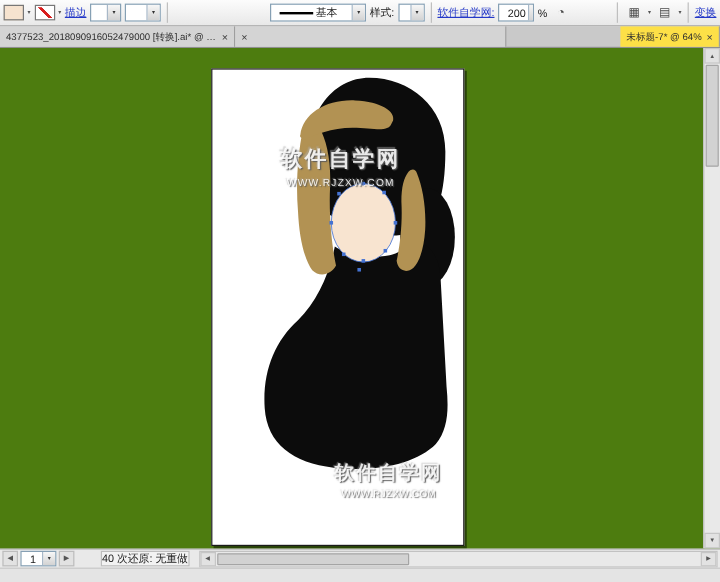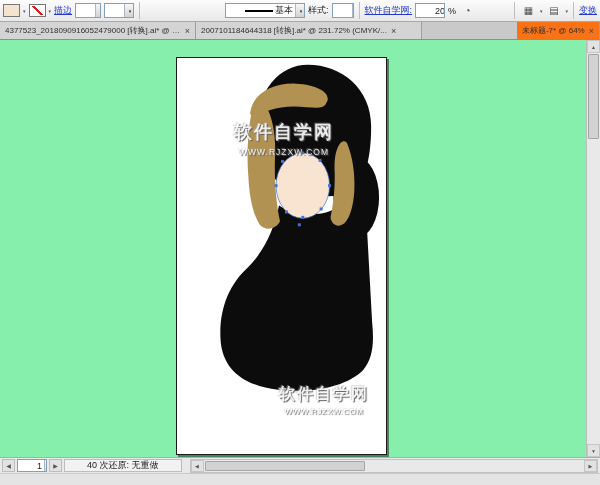--- a/index.html
+++ b/index.html
@@ -8,40 +8,40 @@
 .app{width:600px;height:485px;display:flex;flex-direction:column}
 
 
 .control-bar{flex:0 0 22px;background:linear-gradient(#fcfcfc,#e8e8e8);border-bottom:1px solid #a9a9a9;display:flex;align-items:center;padding:0 3px;gap:3px;white-space:nowrap}
 .swatch{width:17px;height:13px;border:1px solid #777;flex:0 0 auto}
 .fill-swatch{background:#f6e3cf}
 .stroke-swatch{background:#fff;position:relative}
 .stroke-swatch::after{content:"";position:absolute;inset:1px;background:linear-gradient(45deg,transparent 43%,#d81e1e 43%,#d81e1e 57%,transparent 57%)}
 .mini-arrow{font-size:5px;color:#555;flex:0 0 auto}
 .link{color:#2438c8;text-decoration:underline;cursor:pointer;flex:0 0 auto}
-.combo{background:#fff;border:1px solid #86a0b4;height:15px;display:inline-flex;align-items:center;gap:2px;padding-left:19px;flex:0 0 auto;overflow:hidden}
+.combo{background:#fff;border:1px solid #86a0b4;height:15px;display:inline-flex;align-items:center;gap:2px;padding-left:7px;flex:0 0 auto;overflow:hidden}
 .combo .cArrow{width:11px;align-self:stretch;margin-left:auto;background:linear-gradient(#f7f7f7,#d2d2d2);border-left:1px solid #a8b8c8;display:flex;align-items:center;justify-content:center;font-size:5px;color:#333;flex:0 0 auto}
 .sep{width:1px;height:17px;background:#bfbfbf;margin:0 2px;flex:0 0 auto}
 .stroke-line{width:28px;height:2px;background:#000;flex:0 0 auto}
 .icon-btn{width:17px;height:16px;display:inline-flex;align-items:center;justify-content:center;font-size:10px;color:#4a4a4a;flex:0 0 auto}
 .push-right{margin-left:auto}
 
 
 .tab-bar{flex:0 0 18px;background:#c9c9c9;border-bottom:1px solid #8f8f8f;display:flex;align-items:stretch;font-size:8px;color:#2e2e2e}
 .tab{display:flex;align-items:center;gap:4px;padding:0 5px;border-right:1px solid #9e9e9e;background:#d4d4d4;overflow:hidden;white-space:nowrap;cursor:pointer}
 .tab .tab-label{overflow:hidden;text-overflow:ellipsis}
-.tab.active{background:#f97316}
+.tab.active{background:#fde047}
 .tab .close{font-size:9px;color:#444;flex:0 0 auto}
 .tab-spacer{flex:1}
 .tab-1{flex:0 0 196px}
 .tab-2{flex:0 0 226px}
 .tab-3{flex:0 0 auto;max-width:125px}
 
 
-.canvas-wrap{flex:0 0 417px;position:relative;background:#86efac;overflow:hidden}
+.canvas-wrap{flex:0 0 417px;position:relative;background:#4d7c0f;overflow:hidden}
 .artboard{position:absolute;left:176px;top:17px;width:211px;height:398px;background:#fff;border:1px solid #1a1a1a;box-shadow:2px 2px 0 rgba(0,0,0,.45)}
 .artboard svg{position:absolute;inset:0;width:100%;height:100%}
 .watermark{position:absolute;text-align:center;color:rgba(255,255,255,.88);text-shadow:1px 1px 1px rgba(90,90,90,.95),-1px -1px 1px rgba(175,175,175,.5);pointer-events:none}
 .wm-title{font-weight:bold;letter-spacing:2px}
 .wm1{left:54px;top:62px;width:106px}
 .wm1 .wm-title{font-size:18px}
 .wm1 .wm-url{font-size:8.5px;letter-spacing:1px;margin-top:3px}
 .wm2{left:99px;top:326px;width:96px}
 .wm2 .wm-title{font-size:16px}
 .wm2 .wm-url{font-size:8px;letter-spacing:.5px;margin-top:2px}
@@ -49,21 +49,21 @@
 
 .v-scroll{position:absolute;top:0;right:0;width:14px;height:100%;background:#e9e9e9;border-left:1px solid #bdbdbd;display:flex;flex-direction:column;align-items:stretch}
 .sb-btn{flex:0 0 13px;background:#e2e2e2;border:1px solid #c6c6c6;display:flex;align-items:center;justify-content:center;font-size:5px;color:#555;cursor:pointer}
 .v-thumb{margin:1px;flex:0 0 85px;background:#d2d2d2;border:1px solid #a5a5a5;border-radius:1px;cursor:pointer}
 .v-fill{flex:1}
 
 
 .status-bar{flex:0 0 16px;background:#e9e9e9;border-top:1px solid #aeaeae;display:flex;align-items:center;gap:2px;padding:0 2px}
 .nav-btn{width:13px;height:13px;display:flex;align-items:center;justify-content:center;font-size:6px;color:#555;background:#e2e2e2;border:1px solid #bdbdbd;cursor:pointer;flex:0 0 auto}
 .ab-combo{width:30px;height:13px}
-.status-field{height:13px;display:flex;align-items:center;padding:0 22px;border:1px solid #bdbdbd;background:#f2f2f2;margin-left:0;flex:0 0 auto}
+.status-field{height:13px;display:flex;align-items:center;padding:0 0;border:1px solid #bdbdbd;background:#f2f2f2;margin-left:20px;flex:0 0 auto}
 .h-scroll{flex:1;height:14px;margin-left:6px;background:#e9e9e9;border:1px solid #c2c2c2;display:flex;align-items:stretch}
 .h-thumb{flex:0 0 160px;margin:1px;background:#d2d2d2;border:1px solid #a5a5a5;border-radius:1px;cursor:pointer}
 .h-fill{flex:1}
 .bottom-strip{flex:1;background:#e4e4e4;border-top:1px solid #c8c8c8}
 </style>
 </head>
 <body>
 
 <div class="app">
 
@@ -105,21 +105,20 @@
     <div class="sep"></div>
     <span class="link">变换</span>
   </div>
 
   <div class="tab-bar">
     <div class="tab tab-1">
       <span class="tab-label">4377523_2018090916052479000 [转换].ai* @ 229.84...</span>
       <span class="close">×</span>
     </div>
     <div class="tab tab-2">
-      <span class="tab-label">2007101184644318 [转换].ai* @ 231.72% (CMYK/...</span>
       <span class="close">×</span>
     </div>
     <div class="tab-spacer"></div>
     <div class="tab tab-3 active">
       <span class="tab-label">未标题-7* @ 64%</span>
       <span class="close">×</span>
     </div>
   </div>
 
   <div class="canvas-wrap">

